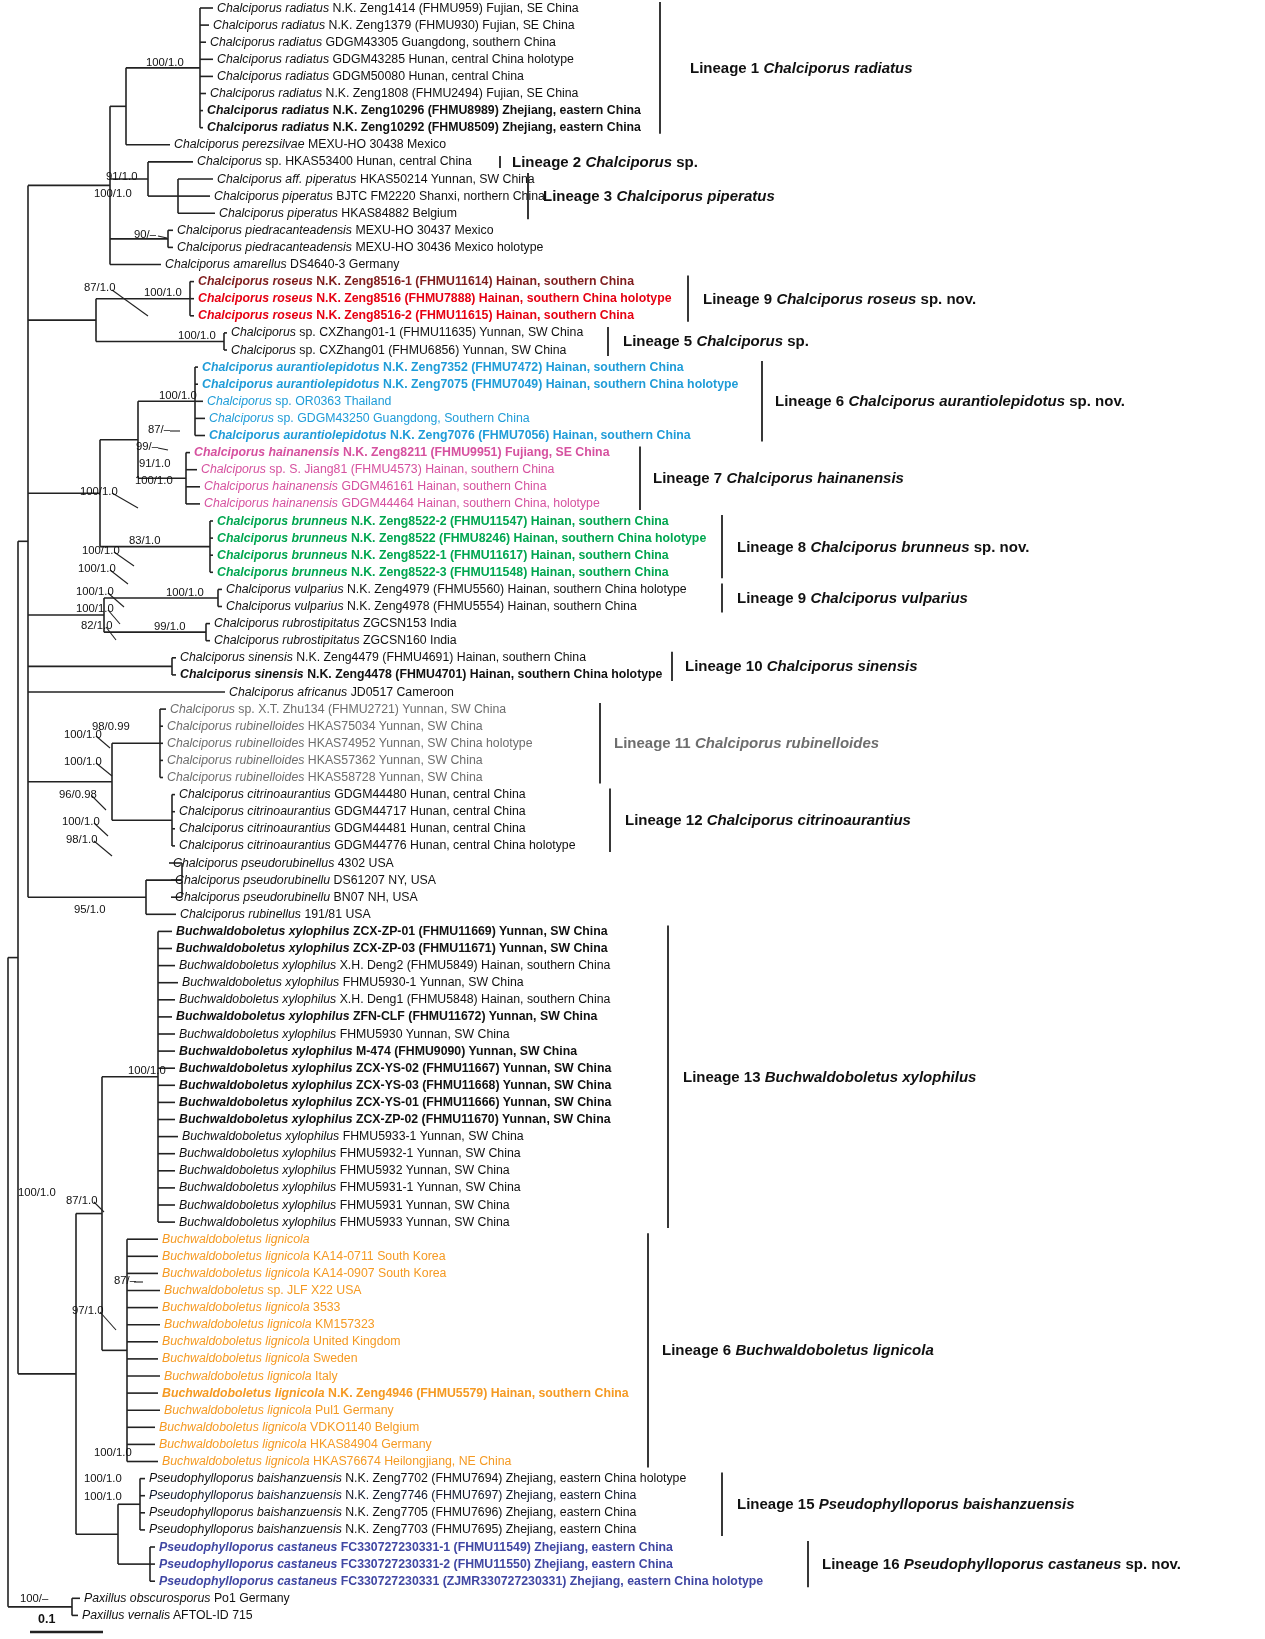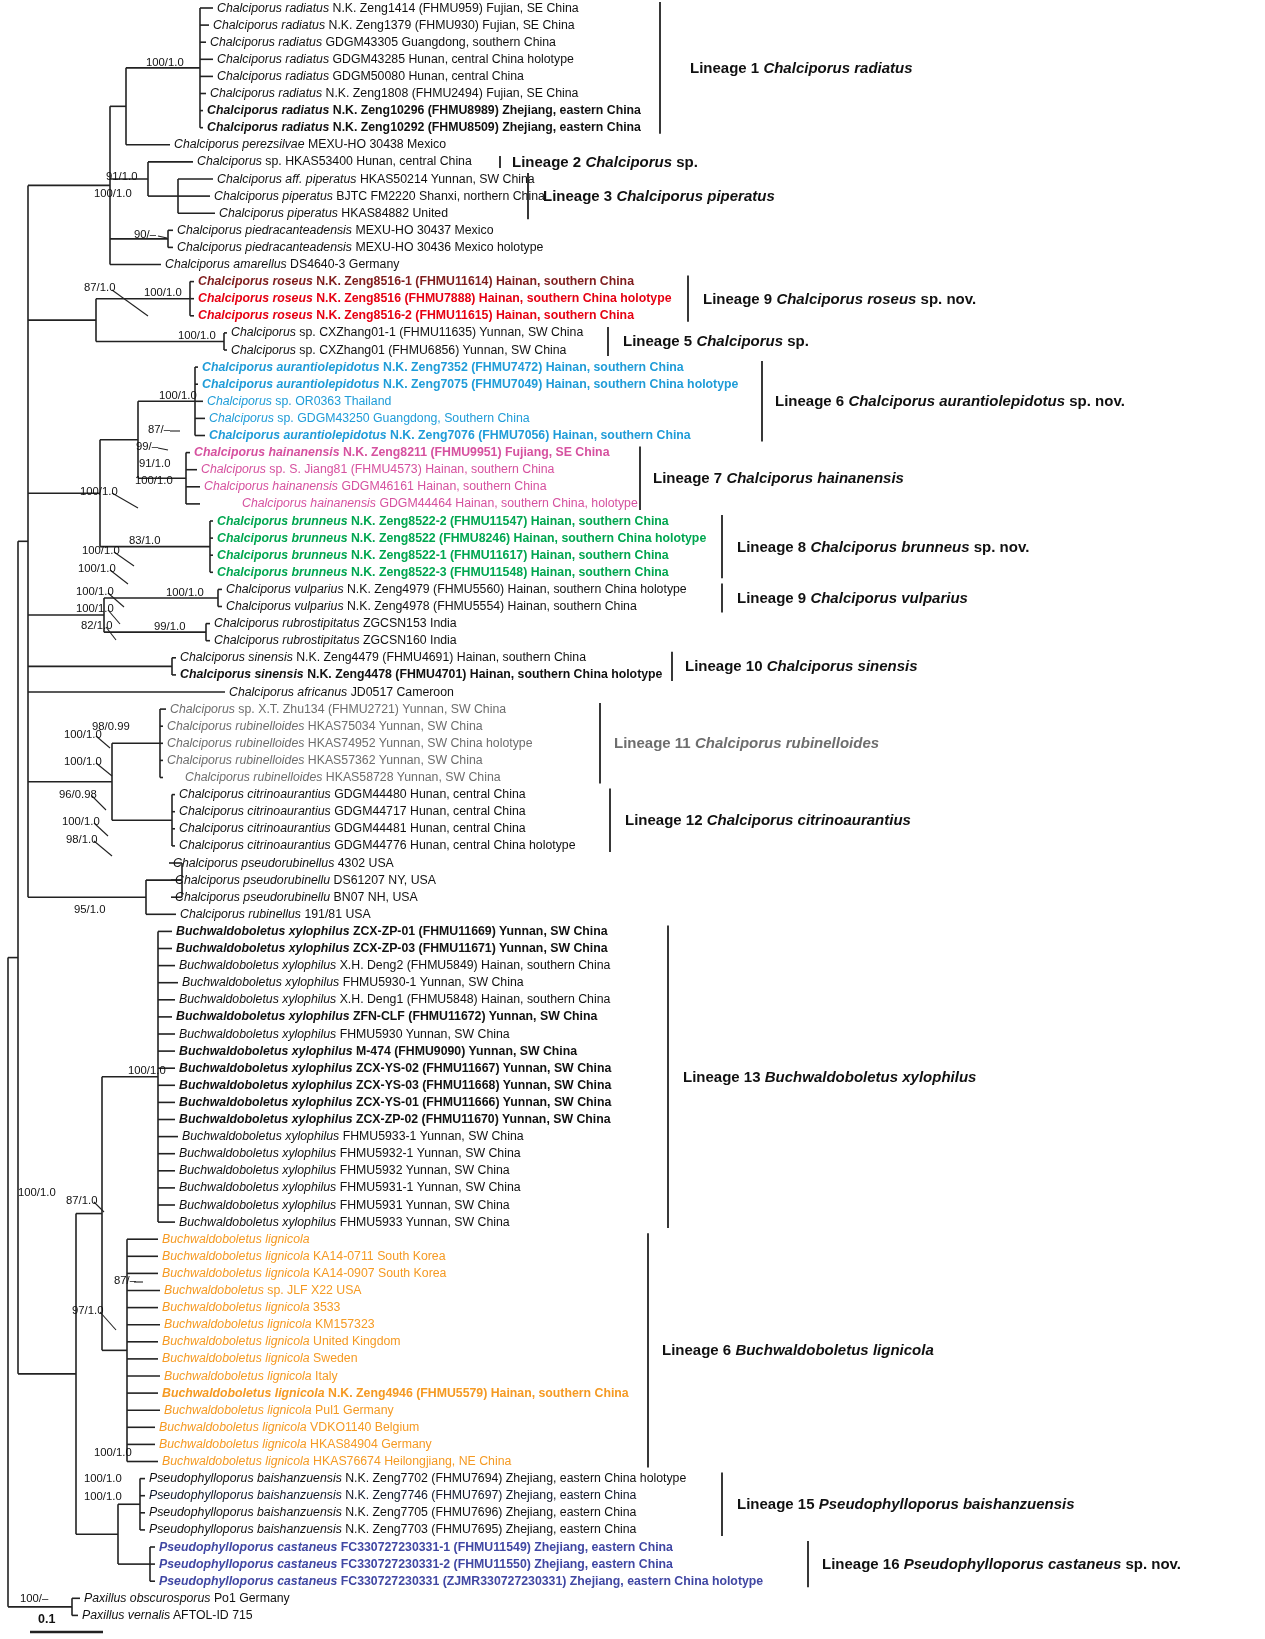--- a/index.html
+++ b/index.html
@@ -222,54 +222,54 @@
       <div class="taxon" style="left: 210px; top: 34.7px; color: rgb(17, 17, 17);"><span class="it">Chalciporus radiatus</span> <span>GDGM43305 Guangdong, southern China</span></div>
       <div class="taxon" style="left: 217px; top: 51.8px; color: rgb(17, 17, 17);"><span class="it">Chalciporus radiatus</span> <span>GDGM43285 Hunan, central China holotype</span></div>
       <div class="taxon" style="left: 217px; top: 68.9px; color: rgb(17, 17, 17);"><span class="it">Chalciporus radiatus</span> <span>GDGM50080 Hunan, central China</span></div>
       <div class="taxon" style="left: 210px; top: 86px; color: rgb(17, 17, 17);"><span class="it">Chalciporus radiatus</span> <span>N.K. Zeng1808 (FHMU2494) Fujian, SE China</span></div>
       <div class="taxon" style="left: 207px; top: 103.1px; color: rgb(17, 17, 17); font-weight: bold;"><span class="it">Chalciporus radiatus</span> <span>N.K. Zeng10296 (FHMU8989) Zhejiang, eastern China</span></div>
       <div class="taxon" style="left: 207px; top: 120.2px; color: rgb(17, 17, 17); font-weight: bold;"><span class="it">Chalciporus radiatus</span> <span>N.K. Zeng10292 (FHMU8509) Zhejiang, eastern China</span></div>
       <div class="taxon" style="left: 174px; top: 137.3px; color: rgb(17, 17, 17);"><span class="it">Chalciporus perezsilvae</span> <span>MEXU-HO 30438 Mexico</span></div>
       <div class="taxon" style="left: 197px; top: 154.4px; color: rgb(17, 17, 17);"><span class="it">Chalciporus</span> <span>sp. HKAS53400 Hunan, central China</span></div>
       <div class="taxon" style="left: 217px; top: 171.5px; color: rgb(17, 17, 17);"><span class="it">Chalciporus aff. piperatus</span> <span>HKAS50214 Yunnan, SW China</span></div>
       <div class="taxon" style="left: 214px; top: 188.6px; color: rgb(17, 17, 17);"><span class="it">Chalciporus piperatus</span> <span>BJTC FM2220 Shanxi, northern China</span></div>
-      <div class="taxon" style="left: 219px; top: 205.7px; color: rgb(17, 17, 17);"><span class="it">Chalciporus piperatus</span> <span>HKAS84882 United</span></div>
+      <div class="taxon" style="left: 219px; top: 205.7px; color: rgb(17, 17, 17);"><span class="it">Chalciporus piperatus</span> <span>HKAS84882 Belgium</span></div>
       <div class="taxon" style="left: 177px; top: 222.8px; color: rgb(17, 17, 17);"><span class="it">Chalciporus piedracanteadensis</span> <span>MEXU-HO 30437 Mexico</span></div>
       <div class="taxon" style="left: 177px; top: 239.9px; color: rgb(17, 17, 17);"><span class="it">Chalciporus piedracanteadensis</span> <span>MEXU-HO 30436 Mexico holotype</span></div>
       <div class="taxon" style="left: 165px; top: 257px; color: rgb(17, 17, 17);"><span class="it">Chalciporus amarellus</span> <span>DS4640-3 Germany</span></div>
       <div class="taxon" style="left: 198px; top: 274.1px; color: #7f1d1d; font-weight: bold; text-align: center;"><span class="it">Chalciporus roseus</span> <span>N.K. Zeng8516-1 (FHMU11614) Hainan, southern China</span></div>
       <div class="taxon" style="left: 198px; top: 291.2px; color: rgb(230, 0, 18); font-weight: bold;"><span class="it">Chalciporus roseus</span> <span>N.K. Zeng8516 (FHMU7888) Hainan, southern China holotype</span></div>
       <div class="taxon" style="left: 198px; top: 308.3px; color: rgb(230, 0, 18); font-weight: bold;"><span class="it">Chalciporus roseus</span> <span>N.K. Zeng8516-2 (FHMU11615) Hainan, southern China</span></div>
       <div class="taxon" style="left: 231px; top: 325.4px; color: rgb(17, 17, 17);"><span class="it">Chalciporus</span> <span>sp. CXZhang01-1 (FHMU11635) Yunnan, SW China</span></div>
       <div class="taxon" style="left: 231px; top: 342.5px; color: rgb(17, 17, 17);"><span class="it">Chalciporus</span> <span>sp. CXZhang01 (FHMU6856) Yunnan, SW China</span></div>
       <div class="taxon" style="left: 202px; top: 359.6px; color: rgb(31, 156, 216); font-weight: bold;"><span class="it">Chalciporus aurantiolepidotus</span> <span>N.K. Zeng7352 (FHMU7472) Hainan, southern China</span></div>
       <div class="taxon" style="left: 202px; top: 376.7px; color: rgb(31, 156, 216); font-weight: bold;"><span class="it">Chalciporus aurantiolepidotus</span> <span>N.K. Zeng7075 (FHMU7049) Hainan, southern China holotype</span></div>
       <div class="taxon" style="left: 207px; top: 393.8px; color: rgb(31, 156, 216);"><span class="it">Chalciporus</span> <span>sp. OR0363 Thailand</span></div>
       <div class="taxon" style="left: 209px; top: 410.9px; color: rgb(31, 156, 216);"><span class="it">Chalciporus</span> <span>sp. GDGM43250 Guangdong, Southern China</span></div>
       <div class="taxon" style="left: 209px; top: 428px; color: rgb(31, 156, 216); font-weight: bold;"><span class="it">Chalciporus aurantiolepidotus</span> <span>N.K. Zeng7076 (FHMU7056) Hainan, southern China</span></div>
       <div class="taxon" style="left: 194px; top: 445.1px; color: rgb(214, 81, 159); font-weight: bold;"><span class="it">Chalciporus hainanensis</span> <span>N.K. Zeng8211 (FHMU9951) Fujiang, SE China</span></div>
       <div class="taxon" style="left: 201px; top: 462.2px; color: rgb(214, 81, 159);"><span class="it">Chalciporus</span> <span>sp. S. Jiang81 (FHMU4573) Hainan, southern China</span></div>
       <div class="taxon" style="left: 204px; top: 479.3px; color: rgb(214, 81, 159);"><span class="it">Chalciporus hainanensis</span> <span>GDGM46161 Hainan, southern China</span></div>
-      <div class="taxon" style="left: 204px; top: 496.4px; color: rgb(214, 81, 159); margin-left: 38px;"><span class="it">Chalciporus hainanensis</span> <span>GDGM44464 Hainan, southern China, holotype</span></div>
+      <div class="taxon" style="left: 204px; top: 496.4px; color: rgb(214, 81, 159);"><span class="it">Chalciporus hainanensis</span> <span>GDGM44464 Hainan, southern China, holotype</span></div>
       <div class="taxon" style="left: 217px; top: 513.5px; color: rgb(0, 166, 80); font-weight: bold;"><span class="it">Chalciporus brunneus</span> <span>N.K. Zeng8522-2 (FHMU11547) Hainan, southern China</span></div>
       <div class="taxon" style="left: 217px; top: 530.6px; color: rgb(0, 166, 80); font-weight: bold;"><span class="it">Chalciporus brunneus</span> <span>N.K. Zeng8522 (FHMU8246) Hainan, southern China holotype</span></div>
       <div class="taxon" style="left: 217px; top: 547.7px; color: rgb(0, 166, 80); font-weight: bold;"><span class="it">Chalciporus brunneus</span> <span>N.K. Zeng8522-1 (FHMU11617) Hainan, southern China</span></div>
       <div class="taxon" style="left: 217px; top: 564.8px; color: rgb(0, 166, 80); font-weight: bold;"><span class="it">Chalciporus brunneus</span> <span>N.K. Zeng8522-3 (FHMU11548) Hainan, southern China</span></div>
       <div class="taxon" style="left: 226px; top: 581.9px; color: rgb(17, 17, 17);"><span class="it">Chalciporus vulparius</span> <span>N.K. Zeng4979 (FHMU5560) Hainan, southern China holotype</span></div>
       <div class="taxon" style="left: 226px; top: 599px; color: rgb(17, 17, 17);"><span class="it">Chalciporus vulparius</span> <span>N.K. Zeng4978 (FHMU5554) Hainan, southern China</span></div>
       <div class="taxon" style="left: 214px; top: 616.1px; color: rgb(17, 17, 17);"><span class="it">Chalciporus rubrostipitatus</span> <span>ZGCSN153 India</span></div>
       <div class="taxon" style="left: 214px; top: 633.2px; color: rgb(17, 17, 17);"><span class="it">Chalciporus rubrostipitatus</span> <span>ZGCSN160 India</span></div>
       <div class="taxon" style="left: 180px; top: 650.3px; color: rgb(17, 17, 17);"><span class="it">Chalciporus sinensis</span> <span>N.K. Zeng4479 (FHMU4691) Hainan, southern China</span></div>
       <div class="taxon" style="left: 180px; top: 667.4px; color: rgb(17, 17, 17); font-weight: bold;"><span class="it">Chalciporus sinensis</span> <span>N.K. Zeng4478 (FHMU4701) Hainan, southern China holotype</span></div>
       <div class="taxon" style="left: 229px; top: 684.5px; color: rgb(17, 17, 17);"><span class="it">Chalciporus africanus</span> <span>JD0517 Cameroon</span></div>
       <div class="taxon" style="left: 170px; top: 701.6px; color: rgb(110, 110, 110);"><span class="it">Chalciporus</span> <span>sp. X.T. Zhu134 (FHMU2721) Yunnan, SW China</span></div>
       <div class="taxon" style="left: 167px; top: 718.7px; color: rgb(110, 110, 110);"><span class="it">Chalciporus rubinelloides</span> <span>HKAS75034 Yunnan, SW China</span></div>
       <div class="taxon" style="left: 167px; top: 735.8px; color: rgb(110, 110, 110);"><span class="it">Chalciporus rubinelloides</span> <span>HKAS74952 Yunnan, SW China holotype</span></div>
       <div class="taxon" style="left: 167px; top: 752.9px; color: rgb(110, 110, 110);"><span class="it">Chalciporus rubinelloides</span> <span>HKAS57362 Yunnan, SW China</span></div>
-      <div class="taxon" style="left: 167px; top: 770px; color: rgb(110, 110, 110); margin-left: 18px;"><span class="it">Chalciporus rubinelloides</span> <span>HKAS58728 Yunnan, SW China</span></div>
+      <div class="taxon" style="left: 167px; top: 770px; color: rgb(110, 110, 110);"><span class="it">Chalciporus rubinelloides</span> <span>HKAS58728 Yunnan, SW China</span></div>
       <div class="taxon" style="left: 179px; top: 787.1px; color: rgb(17, 17, 17);"><span class="it">Chalciporus citrinoaurantius</span> <span>GDGM44480 Hunan, central China</span></div>
       <div class="taxon" style="left: 179px; top: 804.2px; color: rgb(17, 17, 17);"><span class="it">Chalciporus citrinoaurantius</span> <span>GDGM44717 Hunan, central China</span></div>
       <div class="taxon" style="left: 179px; top: 821.3px; color: rgb(17, 17, 17);"><span class="it">Chalciporus citrinoaurantius</span> <span>GDGM44481 Hunan, central China</span></div>
       <div class="taxon" style="left: 179px; top: 838.4px; color: rgb(17, 17, 17);"><span class="it">Chalciporus citrinoaurantius</span> <span>GDGM44776 Hunan, central China holotype</span></div>
       <div class="taxon" style="left: 173px; top: 855.5px; color: rgb(17, 17, 17);"><span class="it">Chalciporus pseudorubinellus</span> <span>4302 USA</span></div>
       <div class="taxon" style="left: 175px; top: 872.6px; color: rgb(17, 17, 17);"><span class="it">Chalciporus pseudorubinellu</span> <span>DS61207 NY, USA</span></div>
       <div class="taxon" style="left: 175px; top: 889.7px; color: rgb(17, 17, 17);"><span class="it">Chalciporus pseudorubinellu</span> <span>BN07 NH, USA</span></div>
       <div class="taxon" style="left: 180px; top: 906.8px; color: rgb(17, 17, 17);"><span class="it">Chalciporus rubinellus</span> <span>191/81 USA</span></div>
       <div class="taxon" style="left: 176px; top: 923.9px; color: rgb(17, 17, 17); font-weight: bold;"><span class="it">Buchwaldoboletus xylophilus</span> <span>ZCX-ZP-01 (FHMU11669) Yunnan, SW China</span></div>
       <div class="taxon" style="left: 176px; top: 941px; color: rgb(17, 17, 17); font-weight: bold;"><span class="it">Buchwaldoboletus xylophilus</span> <span>ZCX-ZP-03 (FHMU11671) Yunnan, SW China</span></div>

